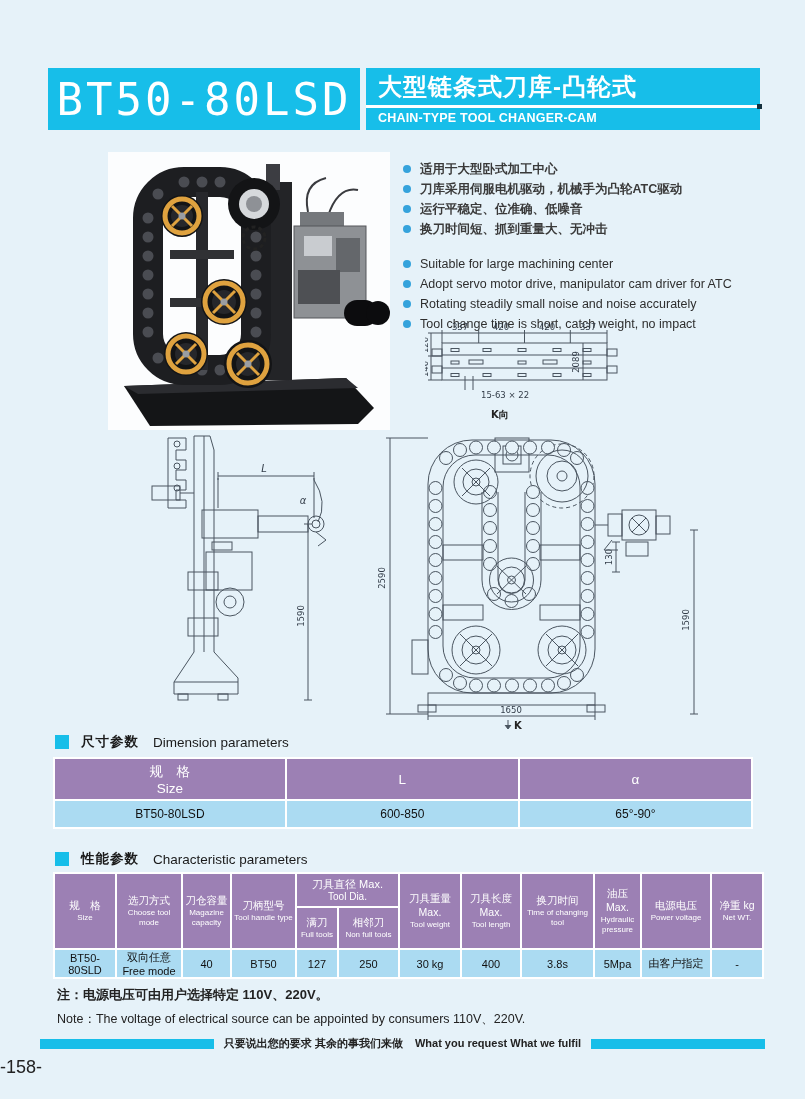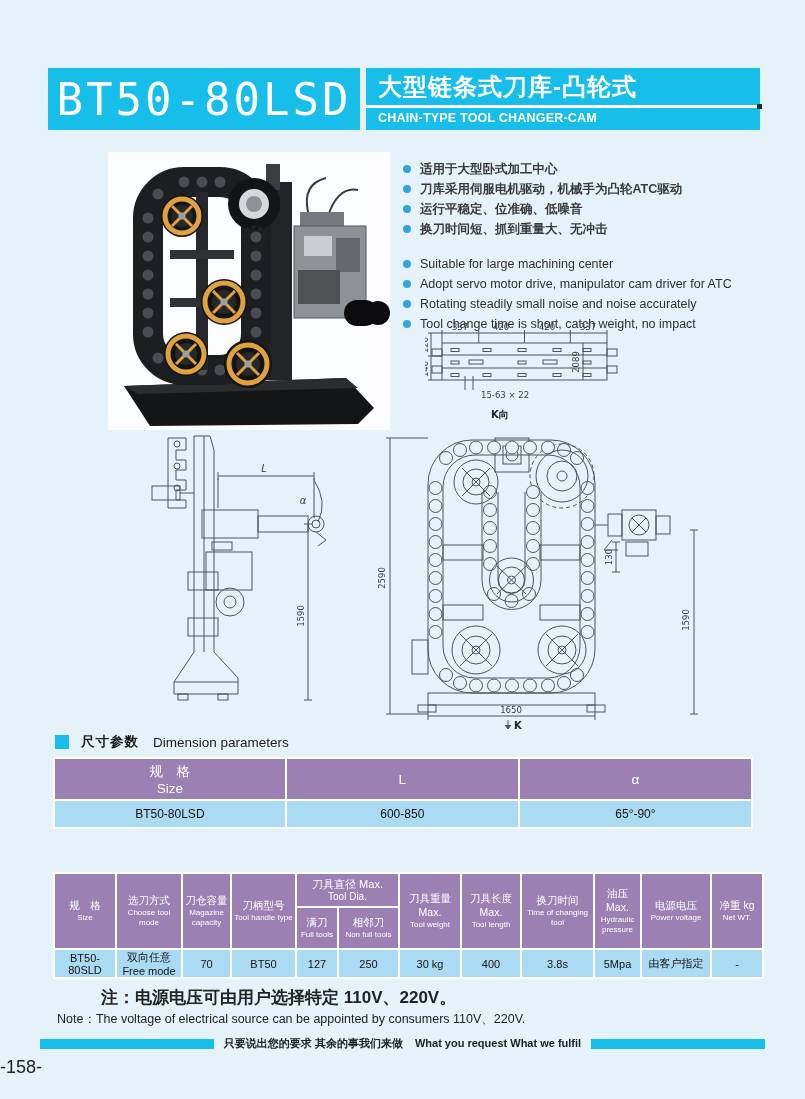--- a/index.html
+++ b/index.html
@@ -45,21 +45,21 @@
   #dim-table td{height:28px;font-size:12px;}
   #char-table{left:53px;top:872px;width:709px;}
   #char-table th .cn{font-size:10.5px;line-height:1.3;}
   #char-table th .en{font-size:8px;line-height:1.25;}
   #char-table th.grp .cn{font-size:11px;}
   #char-table th.grp .en{font-size:10px;}
   #char-table .h1 th{height:34px;}
   #char-table .h2 th{height:42px;}
   #char-table td{height:24px;font-size:11px;}
   
-  .note-cn{position:absolute;left:57px;top:986px;font-size:17px;font-weight:bold;color:#222;margin-left:44px;}
+  .note-cn{position:absolute;left:57px;top:986px;font-size:13px;font-weight:bold;color:#222;}
   .note-en{position:absolute;left:57px;top:1011px;font-size:12.5px;color:#222;}
   .footer{position:absolute;left:40px;top:1036px;width:725px;display:flex;align-items:center;}
   .fbar{height:10px;background:#17BEE9;flex:1;}
   .ftext{padding:0 10px;font-size:11px;font-weight:bold;white-space:nowrap;color:#222;}
   .ftext .fen{margin-left:12px;}
   .pagenum{position:absolute;left:0;top:1057px;width:100%;text-align:left;font-size:18px;color:#222;}
 </style>
 </head>
 <body>
 
@@ -446,20 +446,25 @@
       <th>α</th>
     </tr>
     <tr>
       <td>BT50-80LSD</td>
       <td>600-850</td>
       <td>65°-90°</td>
     </tr>
   </tbody>
     </table>
 
+  <div class="section-hd" style="top:850px;">
+    <span class="sq"></span>
+    <span class="cnh">性能参数</span>
+    <span class="enh">Characteristic parameters</span>
+  </div>
 
   <table class="tbl" id="char-table">
     <colgroup>
       <col style="width:62px">
         <col style="width:66px">
         <col style="width:49px">
         <col style="width:65px">
       <col style="width:42px">
         <col style="width:61px">
         <col style="width:62px">
@@ -522,21 +527,21 @@
             <div class="en">Full tools</div>
           </th>
       <th>
             <div class="cn">相邻刀</div>
             <div class="en">Non full tools</div>
           </th>
     </tr>
     <tr>
       <td>BT50-80SLD</td>
       <td>双向任意 Free mode</td>
-      <td>70</td>
+      <td>40</td>
       <td>BT50</td>
       <td>127</td>
       <td>250</td>
       <td>30 kg</td>
       <td>400</td>
       <td>3.8s</td>
       <td>5Mpa</td>
       <td>由客户指定</td>
       <td>-</td>
     </tr>

